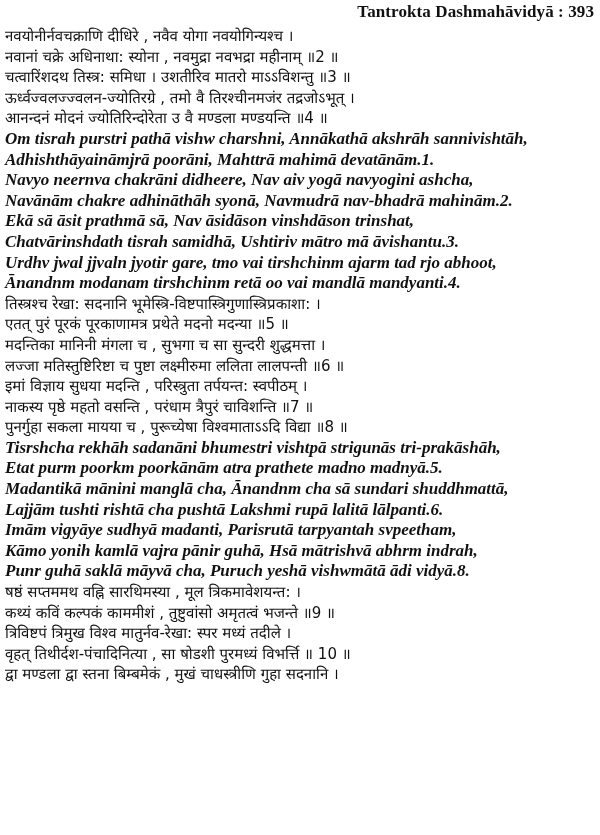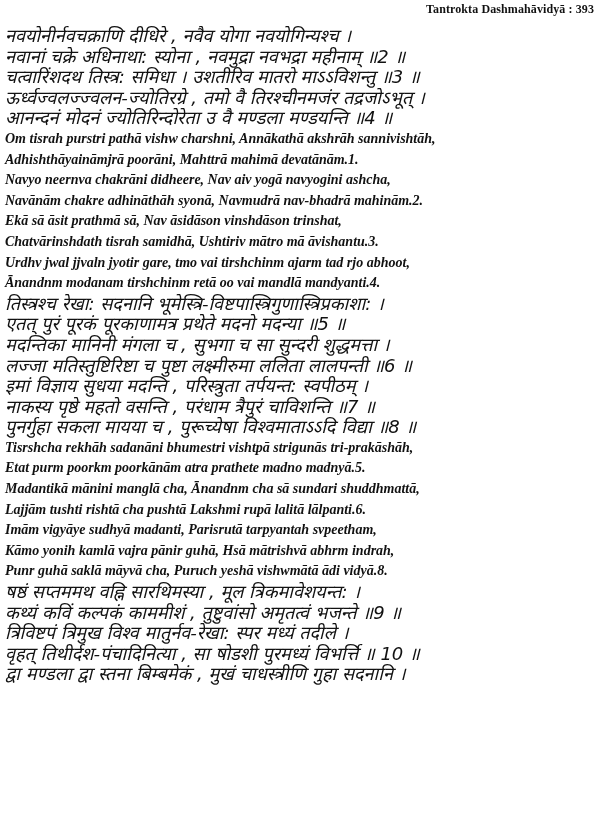--- a/index.html
+++ b/index.html
@@ -19,47 +19,46 @@
     left: 0; top: 0;
     width: 600px;
     height: 835px;
   }
   .running-head {
     position: absolute;
     right: 6px;
     top: 2px;
     font-family: "Liberation Serif", serif;
     font-weight: bold;
-    font-size: 12px;
+    font-size: 17px;
     letter-spacing: 0.1px;
     white-space: nowrap;
   }
   .lines {
     position: absolute;
     left: 5px;
     top: 26px;
     width: 594px;
   }
   .line {
     height: 20.6px;
     line-height: 20.6px;
     white-space: nowrap;
     overflow: visible;
   }
   .line.dev {
     font-family: "DejaVu Sans", sans-serif;
-    font-size: 18px;
+    font-size: 15px;
     font-weight: normal;
-    font-style: italic;
   }
   .line.rom {
     font-family: "Liberation Serif", serif;
     font-style: italic;
     font-weight: bold;
-    font-size: 14px;
+    font-size: 17px;
   }
 </style>
 </head>
 <body>
 
 <div class="page">
   <div class="running-head">Tantrokta Dashmahāvidyā : 393</div>
 
   <div class="lines">
     <div class="line dev">नवयोनीर्नवचक्राणि दीधिरे , नवैव योगा नवयोगिन्यश्च ।</div>

